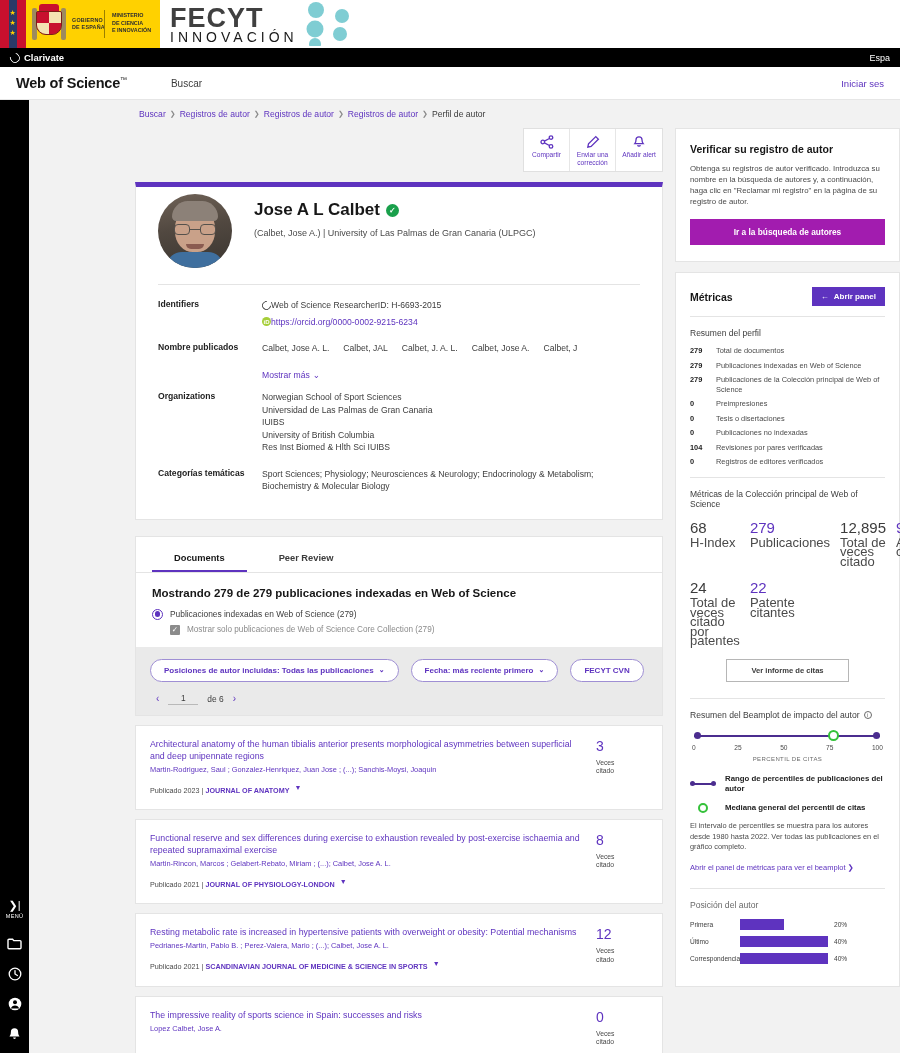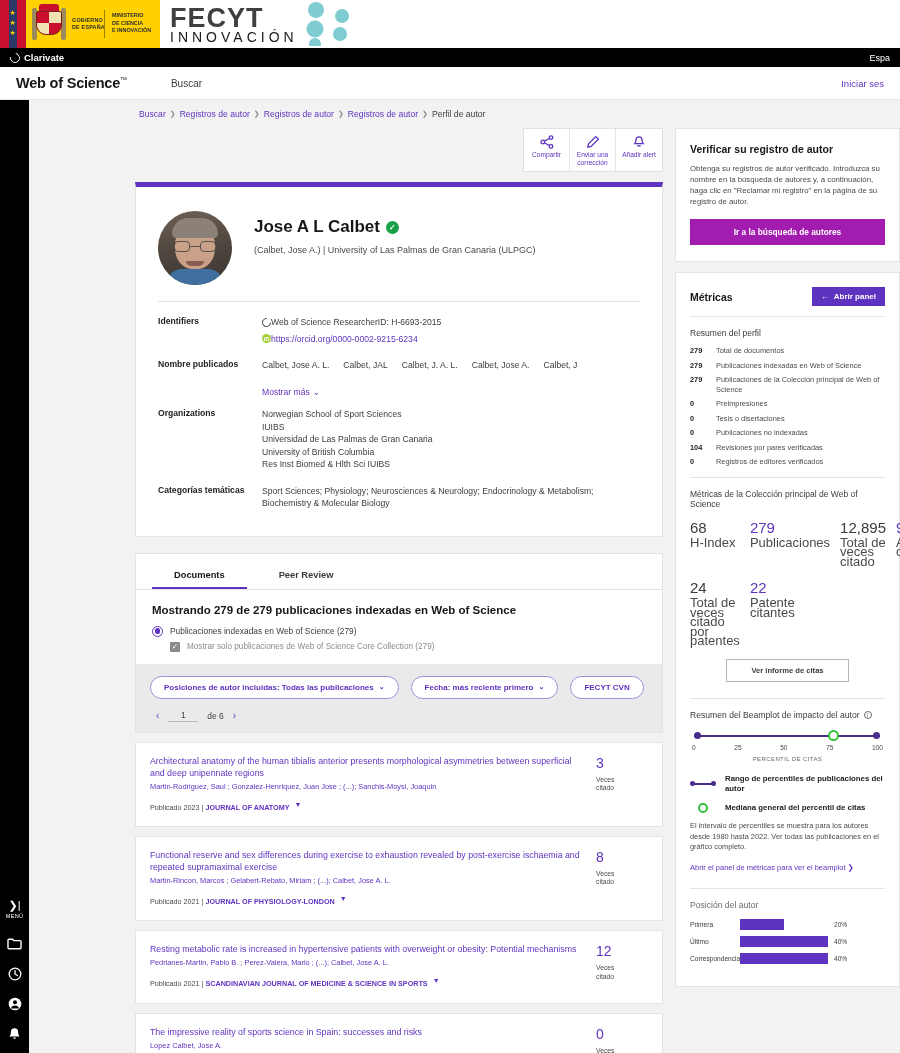--- a/index.html
+++ b/index.html
@@ -85,21 +85,21 @@
   
   .action-toolbar { display:flex; justify-content:flex-end; margin-bottom:10px; margin-right:0; }
   .action-box { background:#fff; border:1px solid #e0e0e0; display:flex; }
   .action-item { width:46px; padding:6px 2px 5px; text-align:center; color:#5e33bf;
                  font-size:6.6px; line-height:7.5px; border-right:1px solid #e6e6e6; }
   .action-item:last-child { border-right:none; }
   .action-item .ai { display:block; height:14px; margin-bottom:2px; }
 
   
   .card { background:#fff; border:1px solid #e4e4e4; }
-  .author-card { border-top:5px solid #5e33bf; padding:24px 22px 16px; }
+  .author-card { border-top:5px solid #5e33bf; padding:7px 22px 16px; }
   .author-top { display:flex; gap:22px; align-items:flex-start; }
   .avatar { width:74px; height:74px; border-radius:50%; overflow:hidden; flex:0 0 74px;
             background:linear-gradient(170deg,#6f6257 0%,#514840 45%,#3a3530 100%); position:relative; }
   .av-face { position:absolute; left:17px; top:12px; width:40px; height:46px; border-radius:48% 48% 44% 44%;
              background:#c9a189; }
   .av-hair { position:absolute; left:14px; top:7px; width:46px; height:20px; border-radius:23px 23px 6px 6px;
              background:#8c8178; }
   .av-glass { position:absolute; left:16px; top:30px; width:42px; height:11px; }
   .av-glass .lens { position:absolute; top:0; width:16px; height:11px; border:1.3px solid #55514c; border-radius:4px; }
   .av-glass .lens.l { left:0; } .av-glass .lens.r { right:0; }
@@ -415,22 +415,22 @@
                     <span>⌄</span>
                   </span>
                 </div>
               </div>
             </div>
 
             <div class="drow">
               <div class="dlabel">Organizations</div>
               <div class="dval orgs">
                 <div>Norwegian School of Sport Sciences</div>
+                <div>Universidad de Las Palmas de Gran Canaria</div>
                 <div>IUIBS</div>
-                <div>Universidad de Las Palmas de Gran Canaria</div>
                 <div>University of British Columbia</div>
                 <div>Res Inst Biomed &amp; Hlth Sci IUIBS</div>
               </div>
             </div>
 
             <div class="drow" style="margin-top:14px;">
               <div class="dlabel">Categorías temáticas</div>
               <div class="dval">Sport Sciences;  Physiology;  Neurosciences &amp; Neurology;  Endocrinology &amp; Metabolism;  Biochemistry &amp; Molecular Biology</div>
             </div>
           </div>

